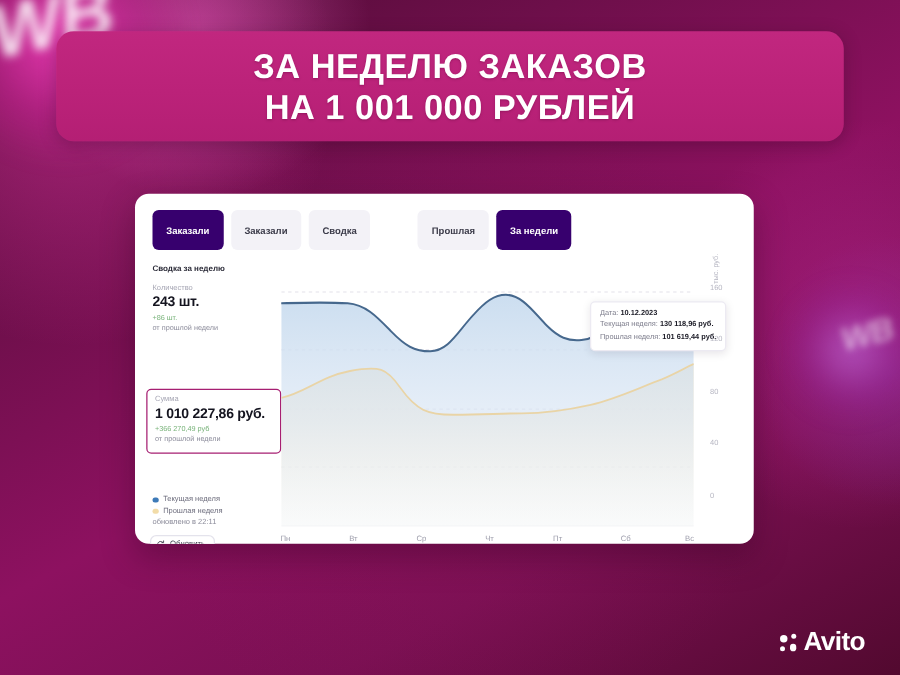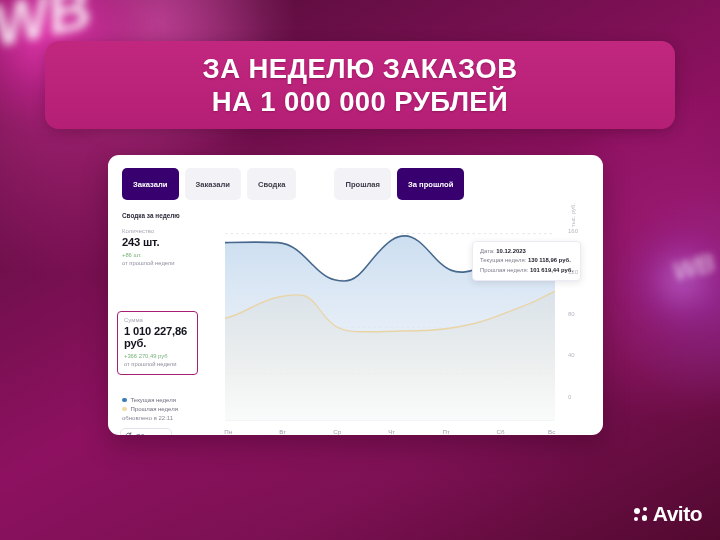--- a/index.html
+++ b/index.html
@@ -44,21 +44,21 @@
   .wb-r-glow {
     position: absolute; right: -16px; top: 228px;
     width: 110px; height: 105px; border-radius: 50%;
     background: radial-gradient(circle at 50% 50%, rgba(200,120,235,0.55) 0%, rgba(150,40,160,0.25) 48%, rgba(120,20,110,0) 74%);
     filter: blur(9px);
   }
 
   
   #banner {
     position: absolute;
-    left: 45px; top: 41px;
+    left: 45px; top: 25px;
     width: 630px; height: 88px;
     background: linear-gradient(180deg, #c1277f 0%, #bb2279 55%, #b41f74 100%);
     border-radius: 14px;
     display: flex; flex-direction: column;
     align-items: center; justify-content: center;
     box-shadow: 0 3px 14px rgba(40,0,25,0.28);
   }
   #banner .line {
     color: #ffffff;
     font-weight: 700;
@@ -107,21 +107,21 @@
   .metric-delta { font-size: 5.8px; color: #79b37a; margin-top: 3px; line-height: 8px; }
   .metric-delta .sub { color: #8d8d9c; display: block; }
 
   #qty-block { margin-bottom: 11px; }
 
   #sum-box {
     border: 1.4px solid #a61f72;
     border-radius: 4px;
     padding: 5px 6px 6px 6px;
     margin-left: -5px;
-    width: 81px;
+    width: 108px;
     margin-top: 44px;
   }
 
   #legend { position: absolute; left: 0; bottom: 22px; }
   .legend-row { display: flex; align-items: center; gap: 4px; margin-bottom: 3px; }
   .legend-dot { width: 4.5px; height: 4.5px; border-radius: 50%; flex: 0 0 4.5px; }
   .legend-text { font-size: 6px; color: #6e6e7e; white-space: nowrap; }
   .legend-upd { font-size: 6px; color: #8a8a99; margin-top: 1px; }
 
   #refresh-btn {
@@ -170,21 +170,21 @@
     border-radius: 4px;
     box-shadow: 0 2px 7px rgba(30,10,40,0.10);
     padding: 5px 7px 5px 7px;
     white-space: nowrap;
   }
   .tip-row { font-size: 5.9px; color: #7d7d8c; line-height: 9.4px; }
   .tip-row b { color: #1b1b26; font-weight: 700; }
 
   
   #avito {
-    position: absolute; right: 18px; bottom: 14px;
+    position: absolute; right: 28px; bottom: 14px;
     display: flex; align-items: center; gap: 4px;
   }
   #avito .dots { position: relative; width: 15px; height: 15px; }
   #avito .dots i { position: absolute; border-radius: 50%; background: #ffffff; display: block; }
   #avito .d1 { width: 6.5px; height: 6.5px; left: 0;    top: 1px; }
   #avito .d2 { width: 4.2px; height: 4.2px; left: 9px;  top: 0px; }
   #avito .d3 { width: 4.2px; height: 4.2px; left: 0.5px;top: 10px; }
   #avito .d4 { width: 5.6px; height: 5.6px; left: 8px;  top: 8.5px; }
   #avito .word { color: #ffffff; font-size: 21px; font-weight: 700; letter-spacing: -0.5px; }
 </style>
@@ -193,32 +193,32 @@
 
 <div id="stage">
 
   <div class="wb-tl-glow"></div>
   <div class="wb-mark wb-tl">WB</div>
   <div class="wb-r-glow"></div>
   <div class="wb-mark wb-r">WB</div>
 
   <div id="banner">
     <div class="line">ЗА НЕДЕЛЮ ЗАКАЗОВ</div>
-    <div class="line">НА 1 000 000 РУБЛЕЙ</div>
+    <div class="line">НА 1 001 000 РУБЛЕЙ</div>
   </div>
 
   <div id="card">
 
     <div id="tabrow">
       <div class="tab active">Заказали</div>
       <div class="tab">Заказали</div>
       <div class="tab">Сводка</div>
       <div class="tabgap"></div>
       <div class="tab">Прошлая</div>
-      <div class="tab active">За прошлой</div>
+      <div class="tab active">За недели</div>
     </div>
 
     <div id="cardbody">
 
       <div id="summary">
         <div class="sum-title">Сводка за неделю</div>
 
         <div id="qty-block">
           <div class="metric-label">Количество</div>
           <div class="metric-value">243 шт.</div>

